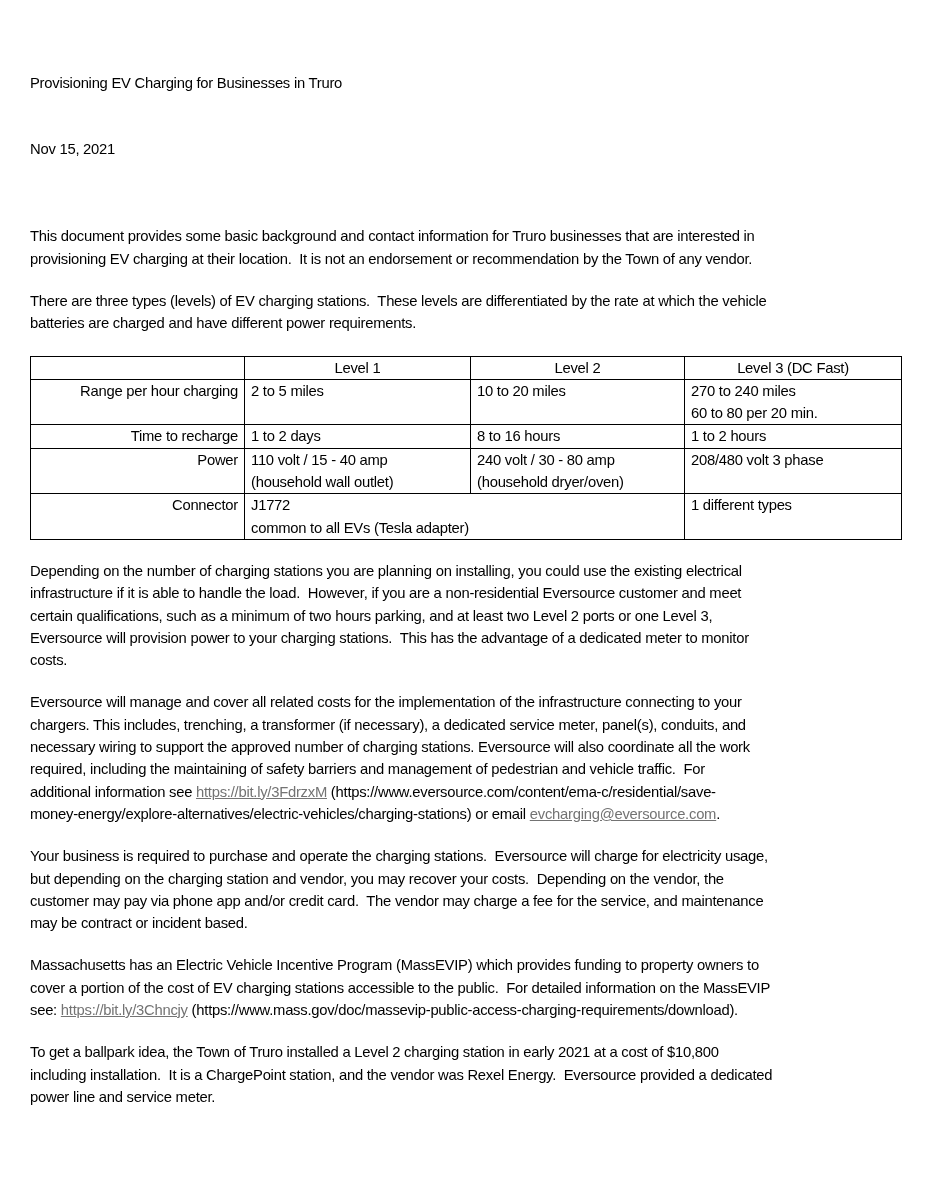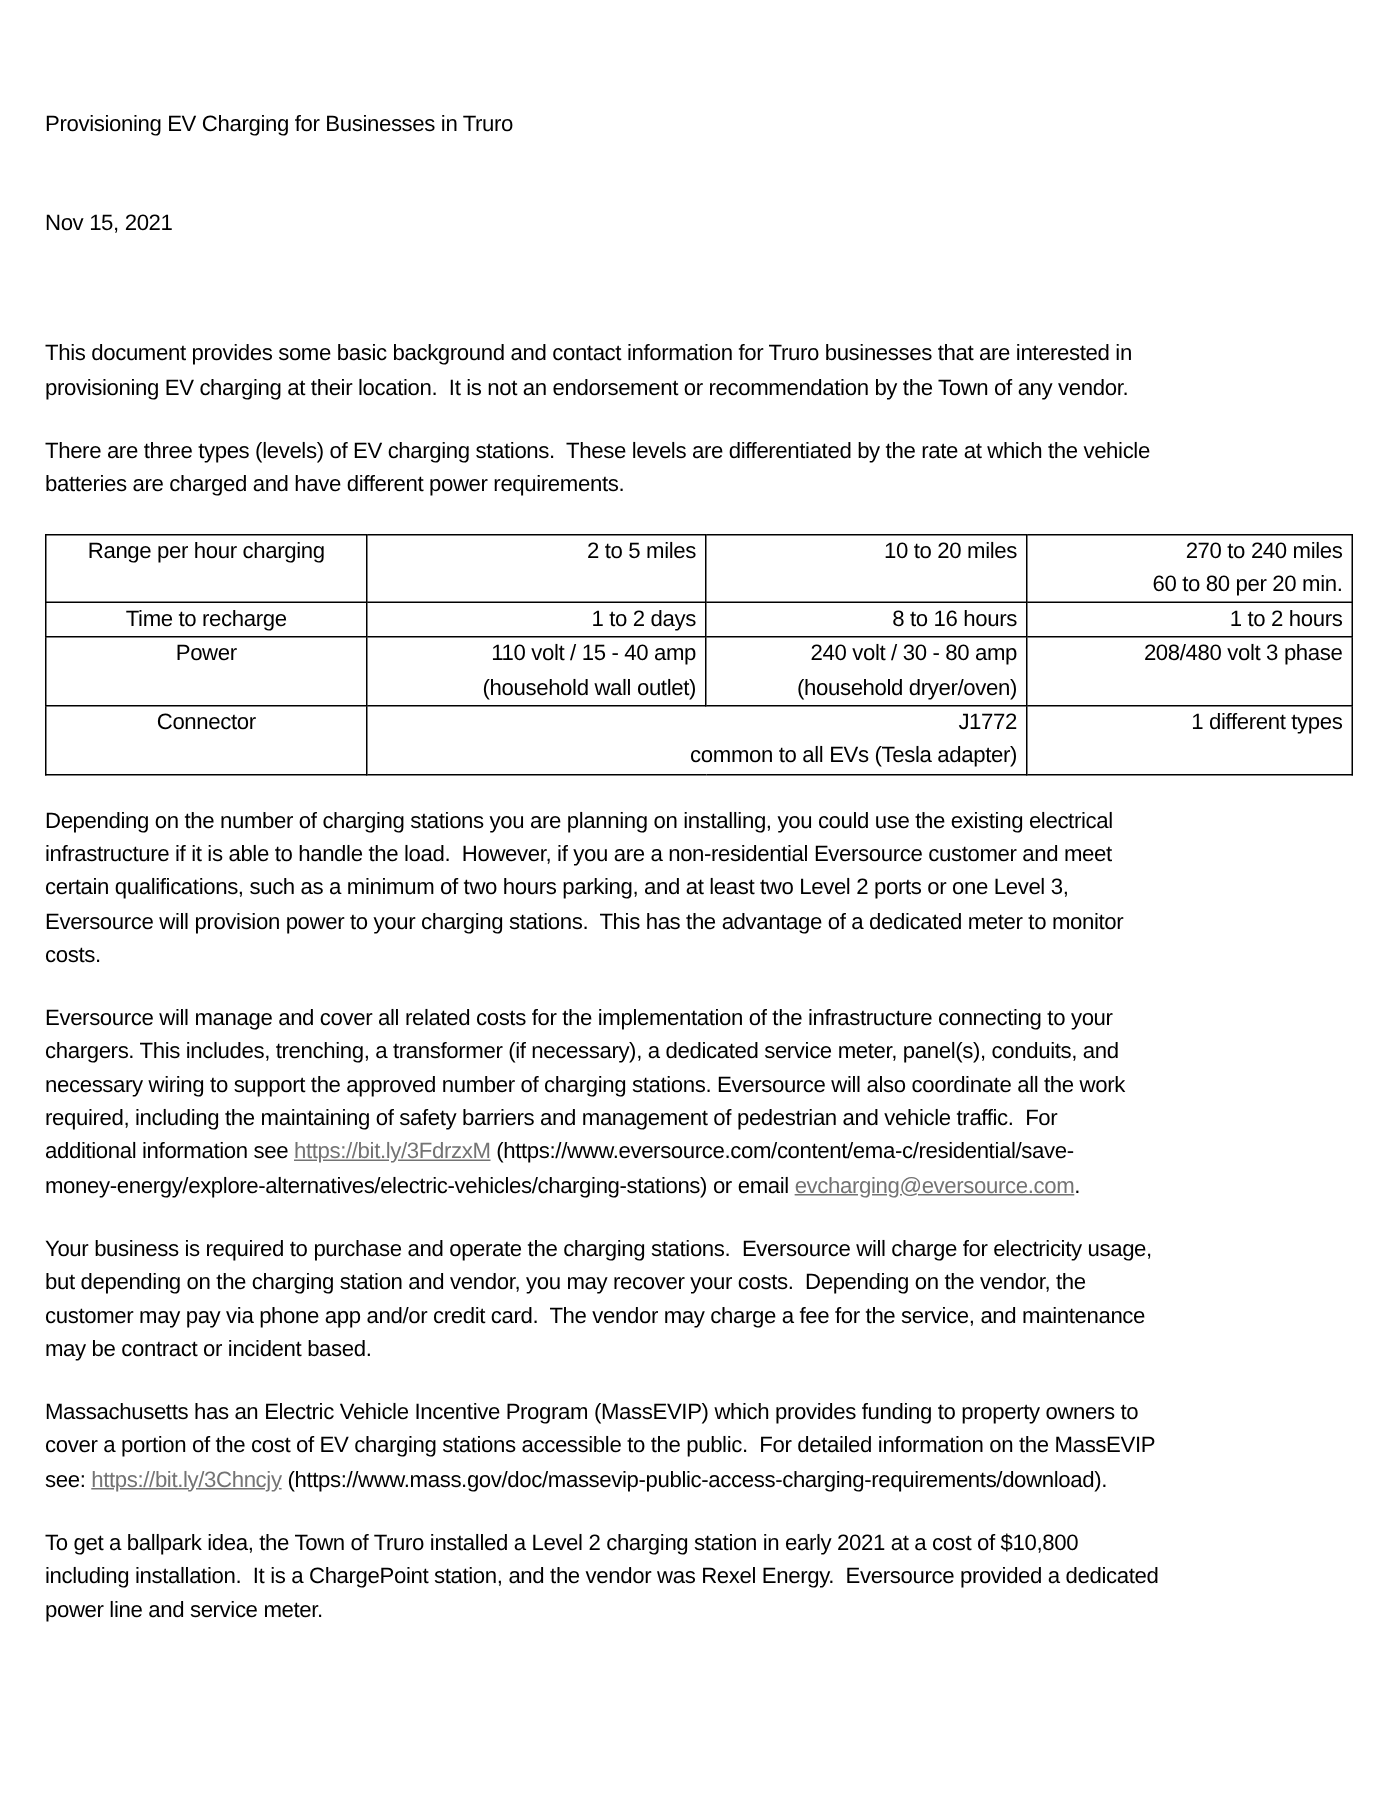--- a/index.html
+++ b/index.html
@@ -43,22 +43,22 @@
     border: 1px solid #000000;
     vertical-align: top;
     padding: 0 6px;
     white-space: pre-wrap;
     overflow: hidden;
   }
   table.levels th {
     font-weight: normal;
     text-align: center;
   }
-  td.cell-label { text-align: center; }
-  td.cell-val { text-align: right; }
+  td.cell-label { text-align: right; }
+  td.cell-val { text-align: left; }
 </style>
 </head>
 <body>
 
 <div class="page">
 
   <div class="doc-header doc-text">
     <div>Provisioning EV Charging for Businesses in Truro</div>
     <div>Nov 15, 2021</div>
   </div>
@@ -70,20 +70,26 @@
 batteries are charged and have different power requirements.</p>
 
   <table class="levels">
     <colgroup>
       <col style="width:214px">
       <col style="width:226px">
       <col style="width:214px">
       <col style="width:217px">
     </colgroup>
     <tbody>
+        <tr>
+      <th></th>
+      <th>Level 1</th>
+      <th>Level 2</th>
+      <th>Level 3 (DC Fast)</th>
+    </tr>
     <tr>
       <td class="cell-label">Range per hour charging</td>
       <td class="cell-val">2 to 5 miles</td>
       <td class="cell-val">10 to 20 miles</td>
       <td class="cell-val">270 to 240 miles
 60 to 80 per 20 min.</td>
     </tr>
     <tr>
       <td class="cell-label">Time to recharge</td>
       <td class="cell-val">1 to 2 days</td>

